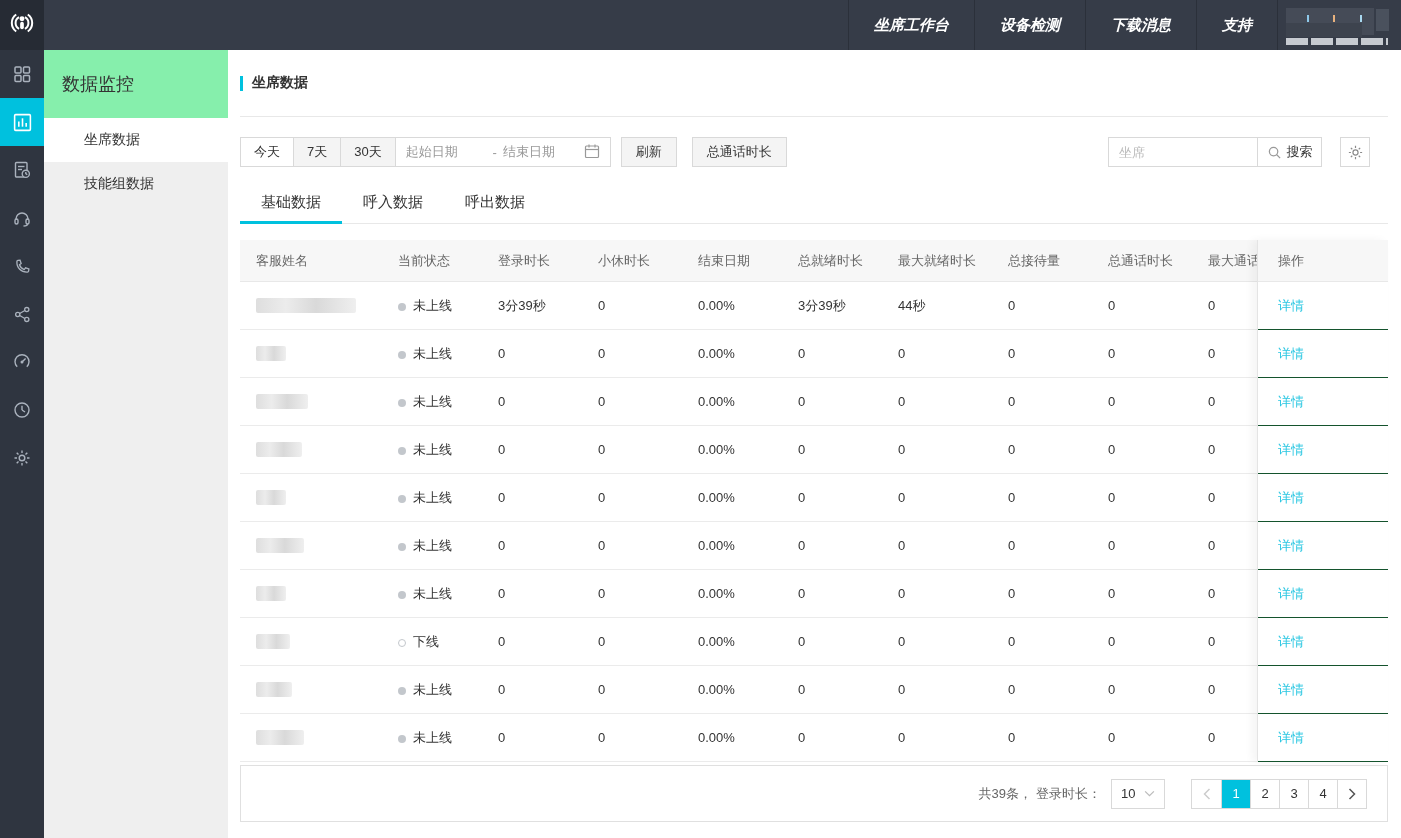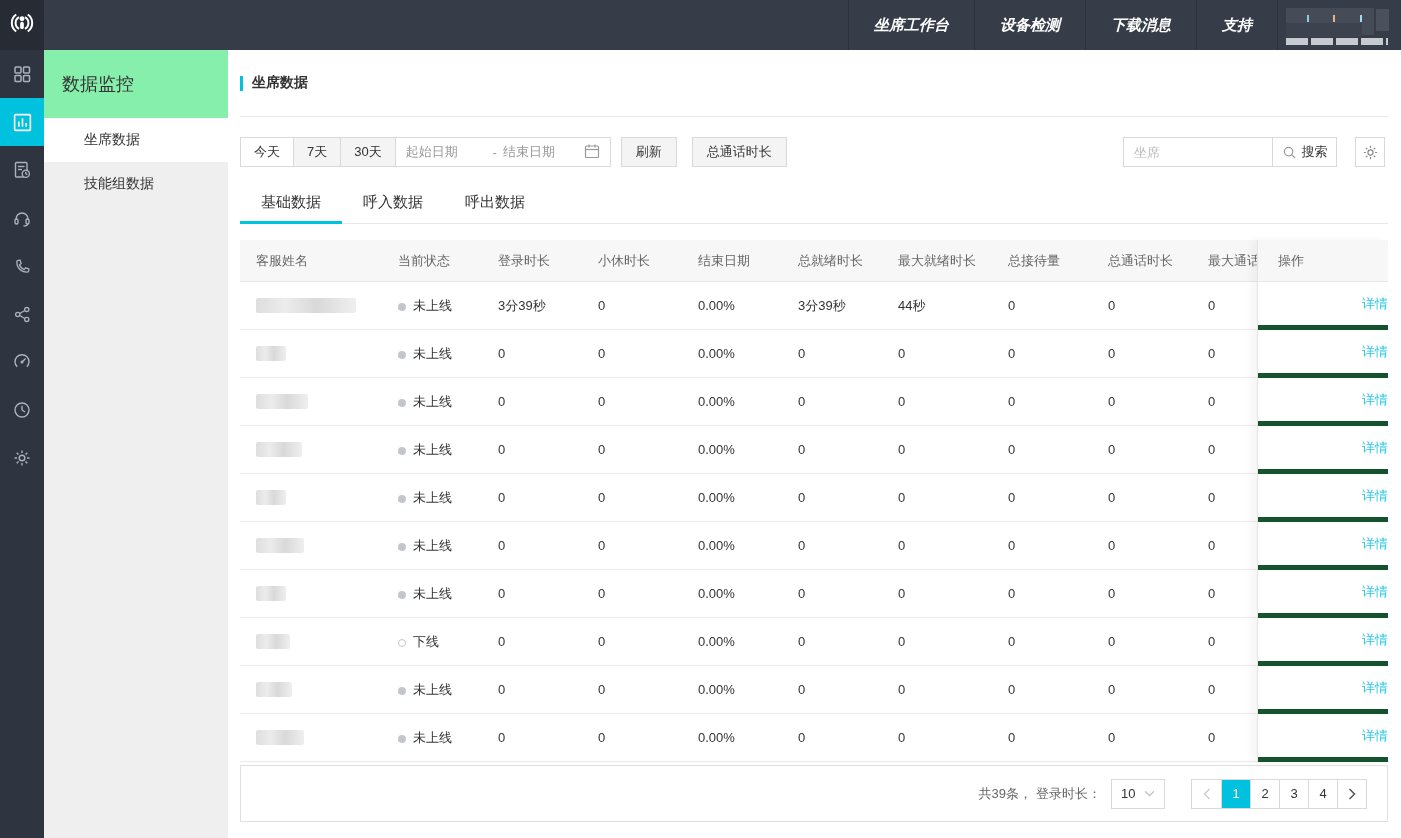--- a/index.html
+++ b/index.html
@@ -45,21 +45,21 @@
     display:flex; align-items:center; justify-content:center; cursor:pointer; white-space:nowrap; }
   .quick-btn { padding:0 13px; margin-left:-1px; }
   .quick-btn:first-child { margin-left:0; }
   .quick-btn.active { background:#fff; }
   .date-range { height:30px; border:1px solid #d9d9d9; margin-left:-1px; background:#fff;
     display:flex; align-items:center; width:216px; padding:0 10px; font-size:13px; color:#999; cursor:pointer; }
   .date-range .ph { flex:1; }
   .date-range .sep { flex:none; margin:0 6px; color:#999; }
   .refresh-btn { margin-left:10px; padding:0 14px; }
   .download-btn { margin-left:15px; padding:0 14px; }
-  .search-wrap { position:absolute; right:3px; top:0; display:flex; align-items:center; }
+  .search-wrap { position:absolute; right:18px; top:0; display:flex; align-items:center; }
   .search-input { width:150px; height:30px; border:1px solid #d9d9d9; padding:0 10px;
     font-size:13px; color:#333; outline:none; background:#fff; }
   .search-input::placeholder { color:#bbb; }
   .search-btn { width:65px; margin-left:-1px; background:#fff; gap:5px; }
   .gear-btn { width:30px; background:#fff; margin-left:18px; }
 
   
   .tabs { margin:26px 13px 0 12px; display:flex; border-bottom:1px solid #e8e8e8; }
   .tab { position:relative; padding:0 21px 11px; font-size:15px; color:#333; cursor:pointer; white-space:nowrap; }
   .tab.active::after { content:''; position:absolute; left:0; right:0; bottom:-1px; height:3px; background:#00c1de; }
@@ -73,22 +73,22 @@
   .td { font-size:13px; color:#333; padding-left:16px; flex:none; white-space:nowrap; }
   .dot { width:8px; height:8px; border-radius:50%; background:#c3c7cc; display:inline-block;
     margin-right:7px; vertical-align:-1px; }
   .dot.ring { background:transparent; border:1px solid #c3c7cc; }
   .name-blur { height:15px; border-radius:2px;
     background:linear-gradient(90deg,#dedede 0%,#ececec 30%,#d9d9d9 60%,#efefef 100%); }
   .fixed-col { position:absolute; top:0; right:0; width:131px; background:#fff;
     border-left:1px solid #e4e4e4; box-shadow:-5px 0 8px rgba(0,0,0,0.045); }
   .fixed-col .hcell { height:42px; background:#f7f7f7; border-bottom:1px solid #e8e8e8;
     display:flex; align-items:center; padding-left:20px; font-size:13px; color:#666; }
-  .fixed-col .cell { height:48px; border-bottom:5px solid #14532d; display:flex;
-    align-items:center; padding-left:20px;justify-content:flex-end; }
+  .fixed-col .cell { height:48px; border-bottom:1px solid #14532d; display:flex;
+    align-items:center; padding-left:20px; }
   .link { color:#2ac7e2; font-size:13px; cursor:pointer; }
 
   
   .pagination { margin:3px 13px 0 12px; height:57px; border:1px solid #e0e0e0; background:#fff;
     display:flex; align-items:center; justify-content:flex-end; padding-right:20px; }
   .pg-text { font-size:13px; color:#666; }
   .page-size { width:54px; height:30px; border:1px solid #d9d9d9; display:flex; align-items:center;
     justify-content:space-between; padding:0 9px; margin-left:10px; font-size:13px; color:#333;
     background:#fff; cursor:pointer; }
   .pager { display:flex; margin-left:26px; border:1px solid #d9d9d9; }

